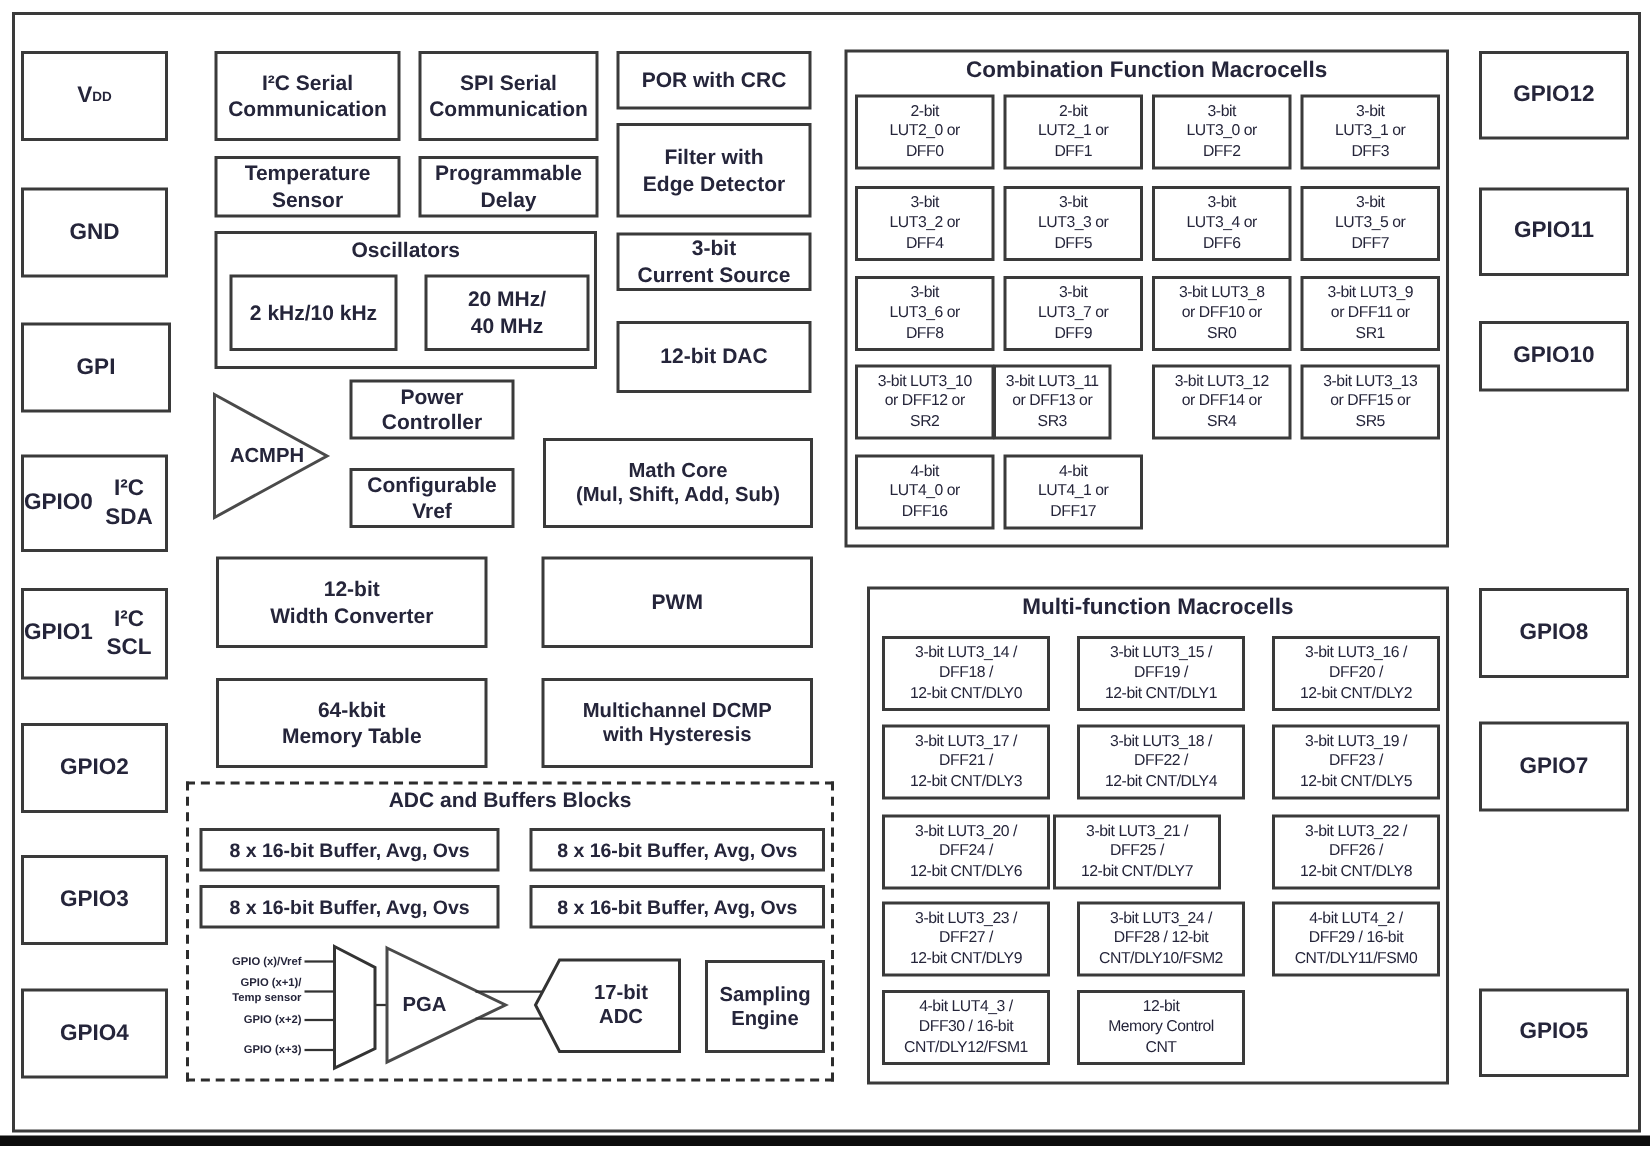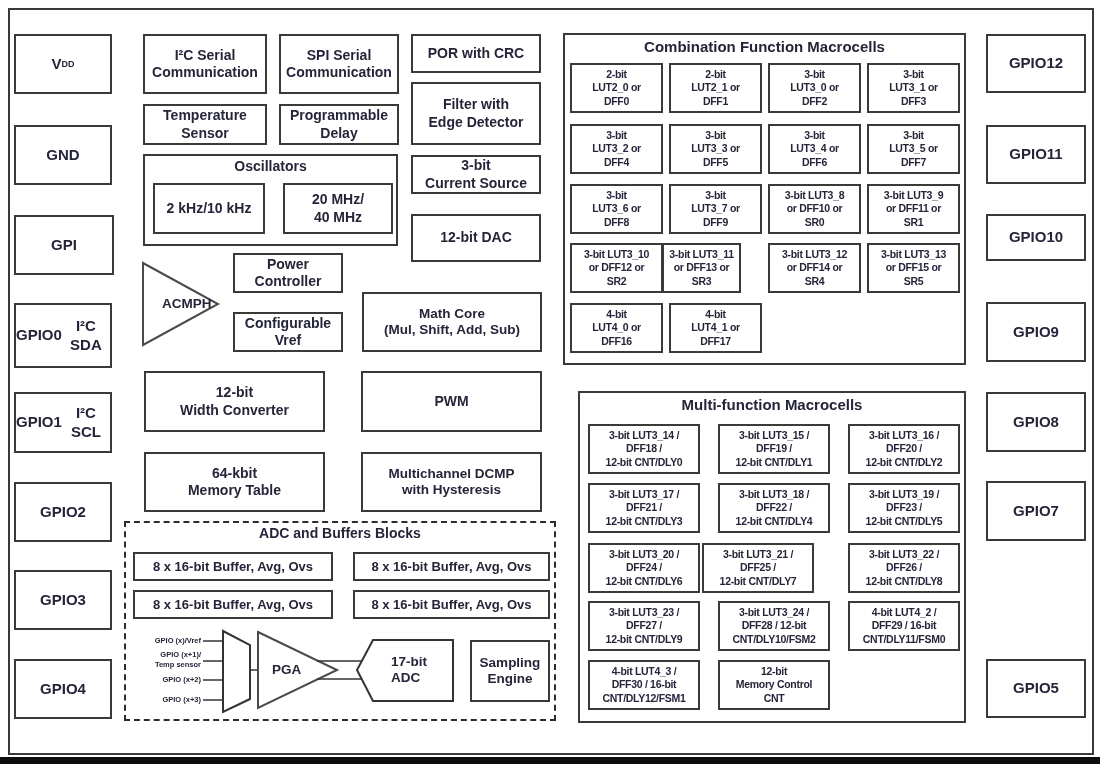--- a/index.html
+++ b/index.html
@@ -12,28 +12,28 @@
        width:100%;height:100%;font-weight:bold;white-space:pre-line;line-height:1.22;}
   .pin{position:absolute;border:2px solid #3a3a3a;background:#ffffff;box-sizing:border-box;
        font-size:15px;}
   .pin .lbl span{display:block;}
   .blk{font-size:14px;}
   .sm{font-size:13px;}
   .sectbox{position:absolute;border:2px solid #3a3a3a;background:#ffffff;box-sizing:border-box;}
   .secttitle{position:absolute;text-align:center;font-weight:bold;font-size:15px;}
   .cell{position:absolute;border:2px solid #3a3a3a;background:#ffffff;box-sizing:border-box;
         display:flex;align-items:center;justify-content:center;text-align:center;
-        font-weight:bold;font-size:10.5px;line-height:1.3;white-space:pre-line;
+        font-weight:normal;font-size:10.5px;line-height:1.3;white-space:pre-line;
         letter-spacing:-0.3px;}
   .dashed{position:absolute;border:2px dashed #2c2c2c;box-sizing:border-box;}
   .muxlabel{position:absolute;font-weight:bold;font-size:7.5px;text-align:right;
             line-height:1.35;white-space:pre-line;}
   .overlay{position:absolute;left:0;top:0;pointer-events:none;}
-  .shapelbl{position:absolute;font-weight:bold;white-space:pre-line;
-            line-height:1.2;margin-left:16px;}
+  .shapelbl{position:absolute;font-weight:bold;text-align:center;white-space:pre-line;
+            line-height:1.2;}
   .bottombar{position:absolute;left:0;top:757px;width:1100px;height:7px;background:#0d0d0d;}
   sub.subsc{font-size:9px;font-weight:bold;}
 </style>
 </head>
 <body>
 
 <div class="page">
   <div class="frame"></div>
 
   <div class="pin" style="left:14px;top:34px;width:98px;height:60px">
@@ -62,23 +62,20 @@
   </div>
 
   <div class="pin" style="left:986px;top:34px;width:100px;height:59px">
     <span class="lbl">GPIO12</span>
   </div>
   <div class="pin" style="left:986px;top:125px;width:100px;height:59px">
     <span class="lbl">GPIO11</span>
   </div>
   <div class="pin" style="left:986px;top:214px;width:100px;height:47px">
     <span class="lbl">GPIO10</span>
-  </div>
-  <div class="pin" style="left:986px;top:302px;width:100px;height:60px">
-    <span class="lbl">GPIO9</span>
   </div>
   <div class="pin" style="left:986px;top:392px;width:100px;height:60px">
     <span class="lbl">GPIO8</span>
   </div>
   <div class="pin" style="left:986px;top:481px;width:100px;height:60px">
     <span class="lbl">GPIO7</span>
   </div>
   <div class="pin" style="left:986px;top:659px;width:100px;height:59px">
     <span class="lbl">GPIO5</span>
   </div>

